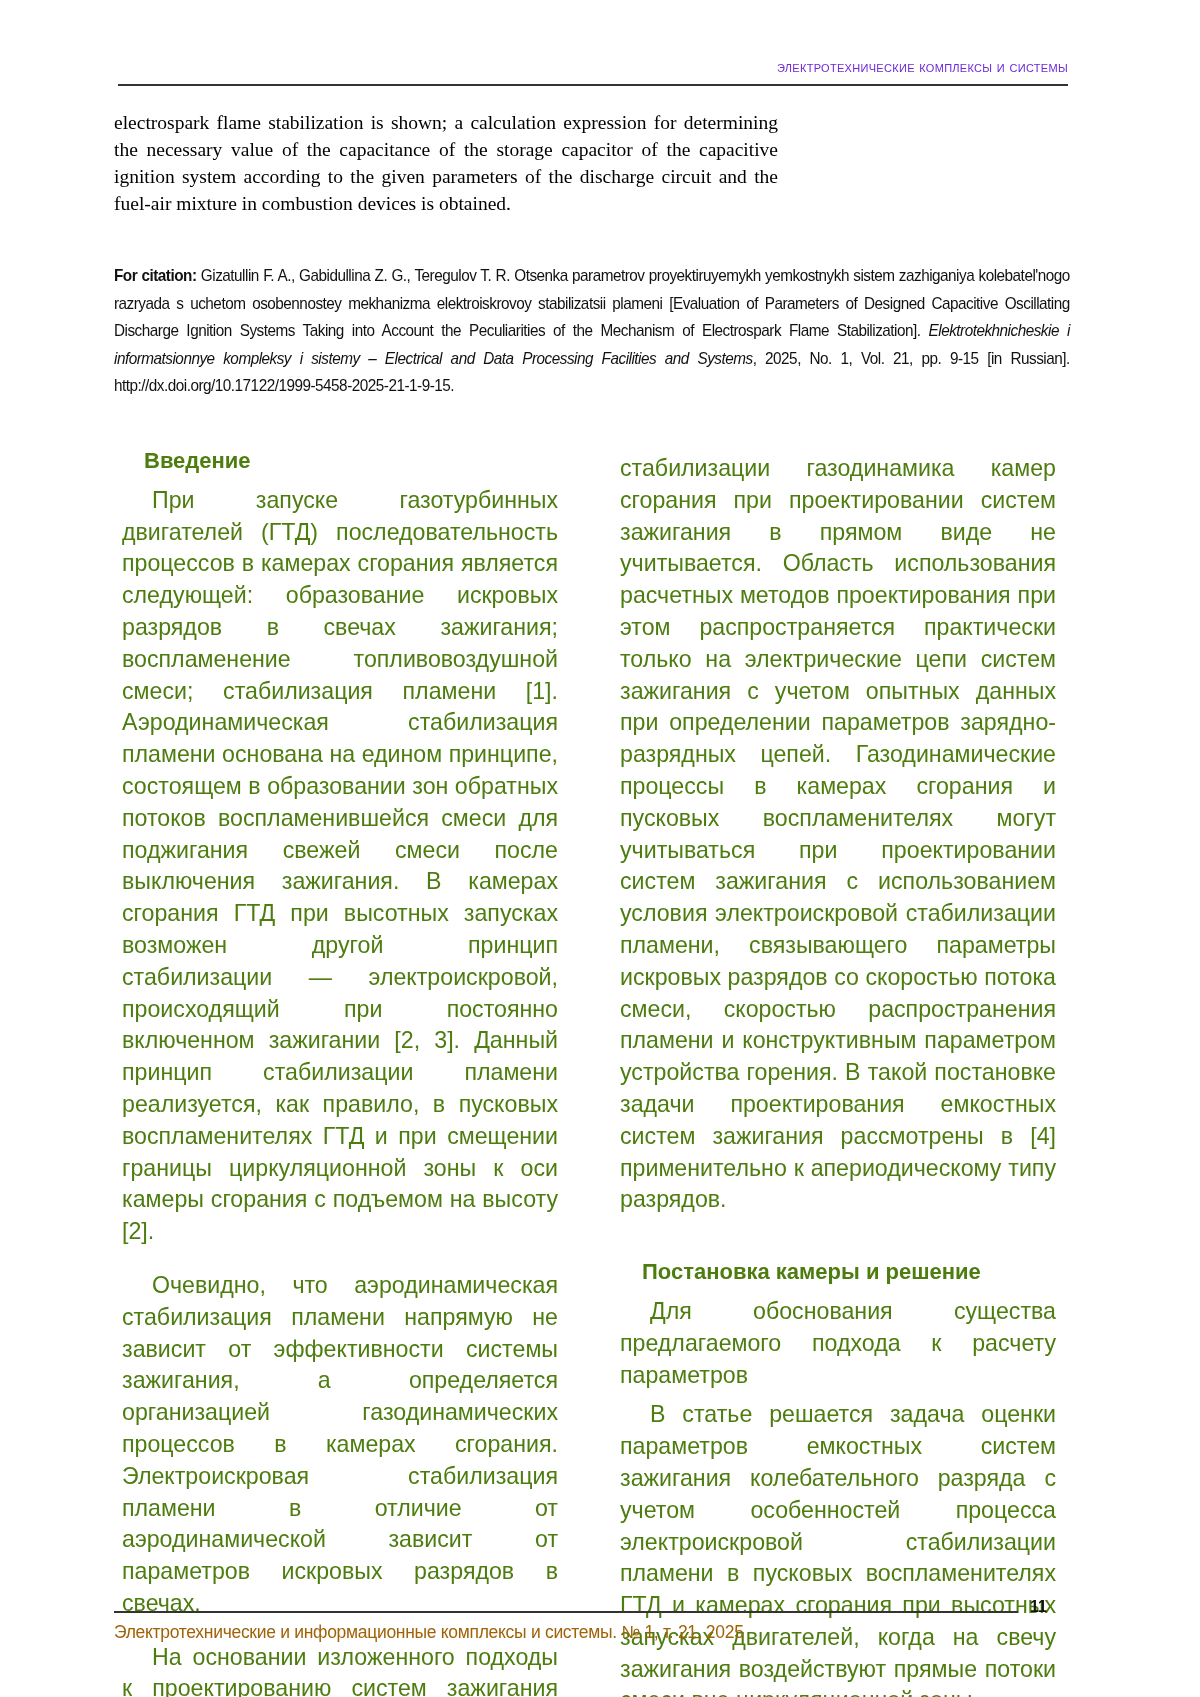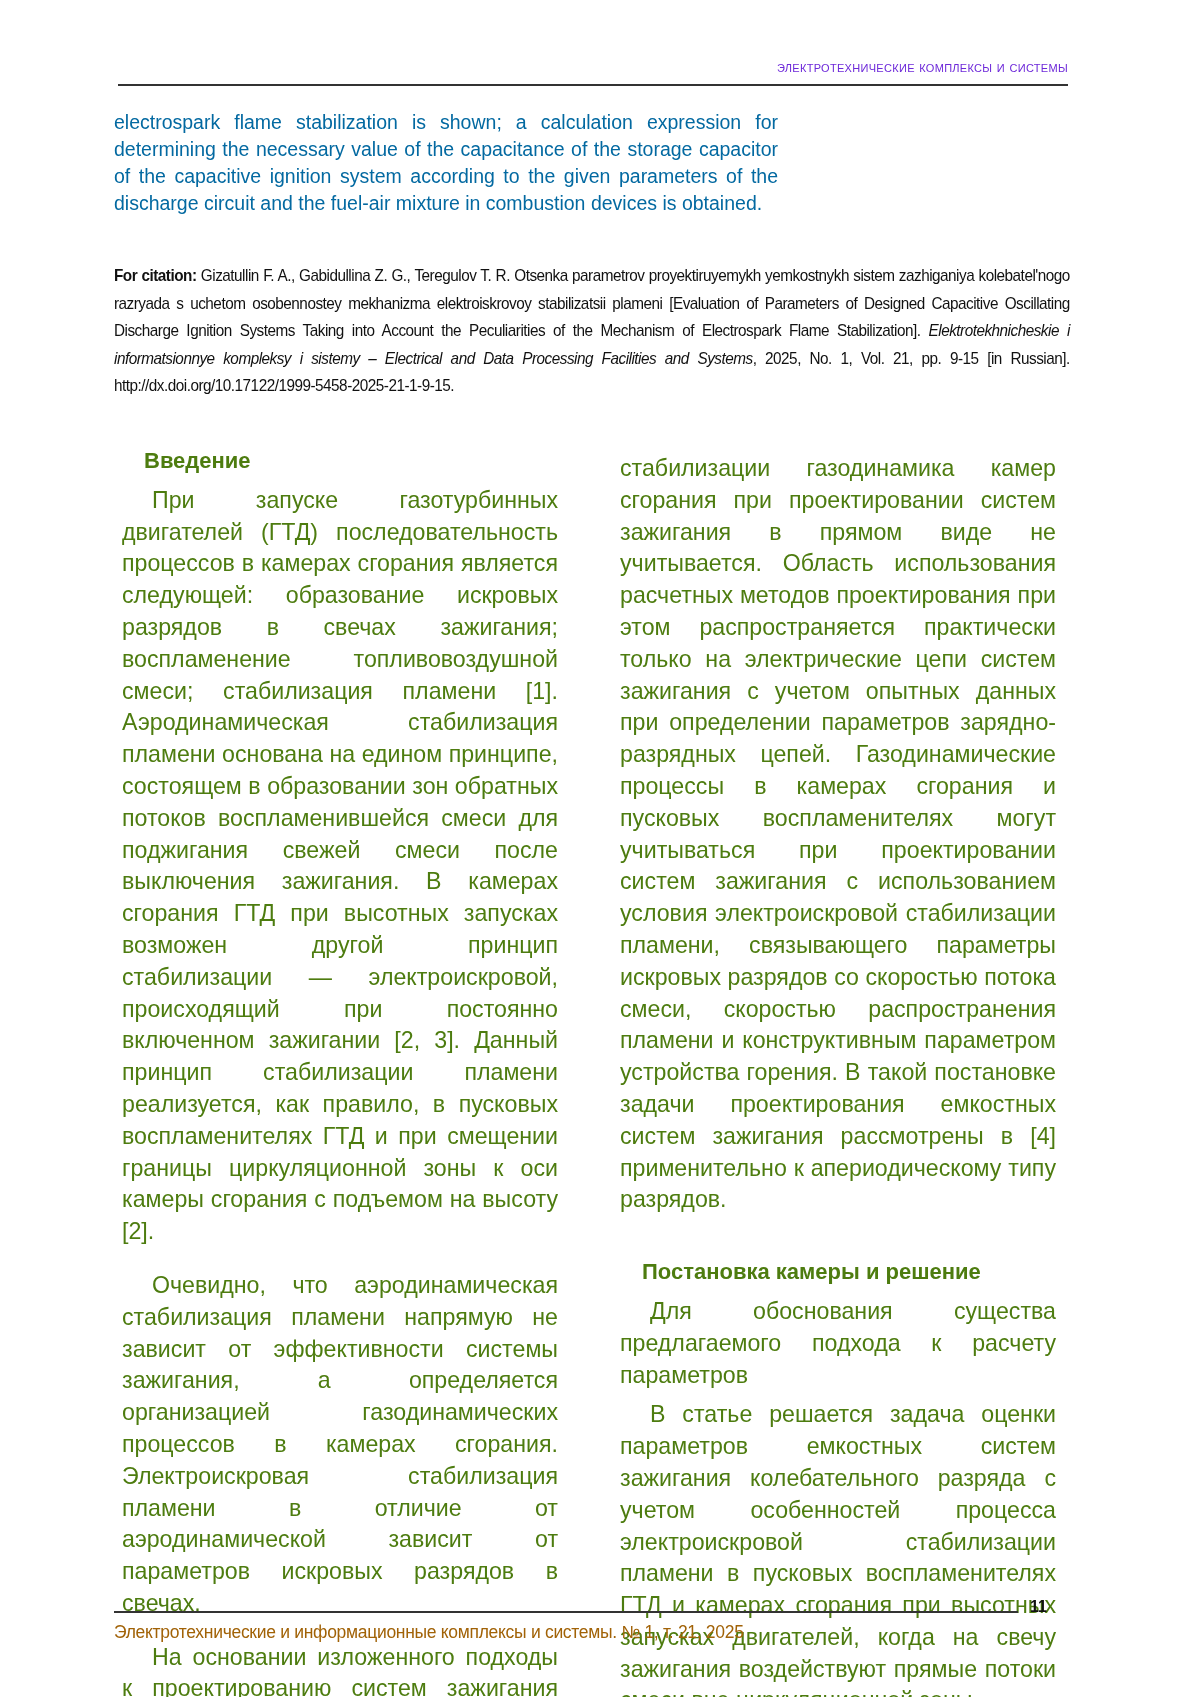--- a/index.html
+++ b/index.html
@@ -7,22 +7,22 @@
   .running-head {
     position: absolute; left: 118px; top: 58px; width: 950px;
     text-align: right; font-family: "Liberation Sans", sans-serif;
     font-size: 15px; letter-spacing: 0.3px; color: #6d28d9;
     font-variant: small-caps; text-transform: lowercase;
   }
   .head-rule { position: absolute; left: 118px; top: 84px; width: 950px; height: 2px; background: #333; }
 
   .abstract-tail {
     position: absolute; left: 114px; top: 109px; width: 664px;
-    font-family: Liberation Sans, sans-serif; font-size: 19.5px; line-height: 27px;
-    text-align: justify; color: #0369a1;
+    font-family: Liberation Serif, serif; font-size: 19.5px; line-height: 27px;
+    text-align: justify; color: #000000;
   }
   .citation {
     position: absolute; left: 114px; top: 262px; width: 955px;
     font-family: "Liberation Sans Narrow", "Liberation Sans", sans-serif;
     font-size: 17px; line-height: 27.6px; letter-spacing: -0.55px;
     text-align: justify; color: #111; transform: scaleX(0.9); transform-origin: left top;
     width: 1062px;
   }
   .citation b { font-weight: bold; }
   .citation i { font-style: italic; }

